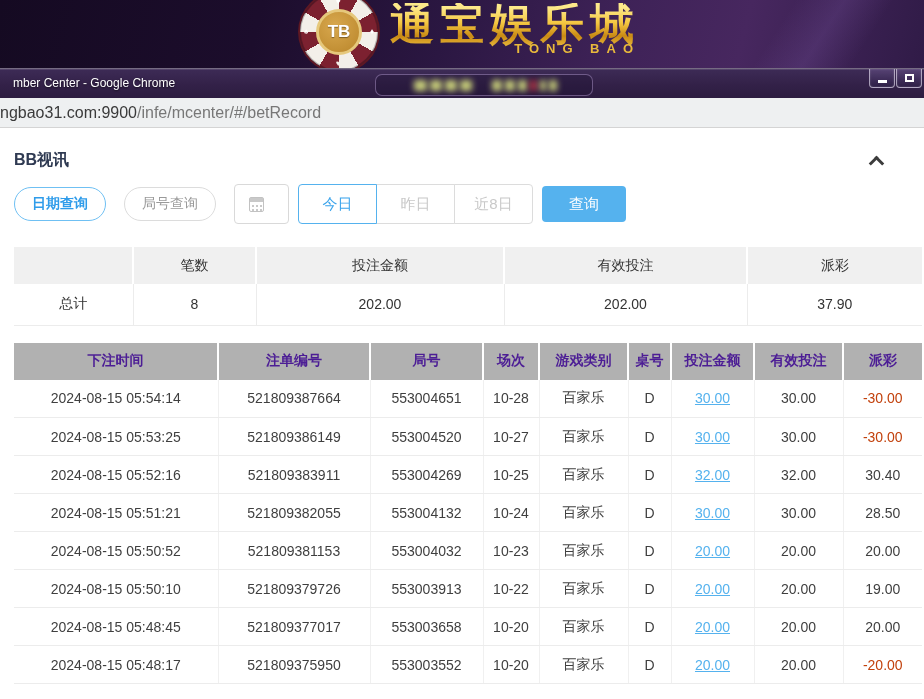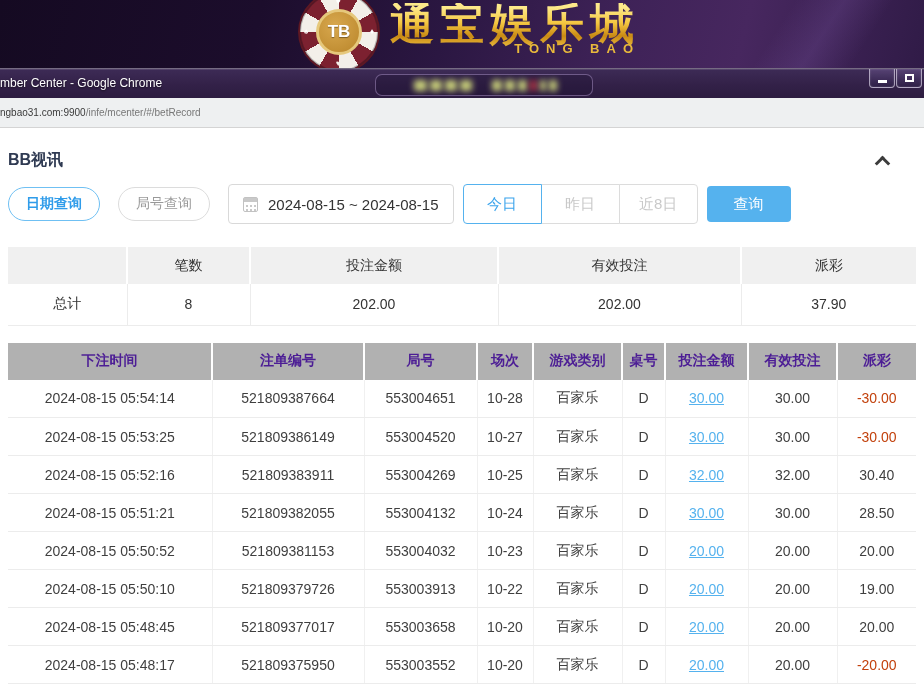--- a/index.html
+++ b/index.html
@@ -29,39 +29,39 @@
   .brand-cn { font-size:44px; font-weight:bold; letter-spacing:6px; line-height:1;
     background:linear-gradient(180deg,#fde98a 10%,#f5c741 45%,#c98a14 75%,#e8b93c 100%);
     -webkit-background-clip:text; background-clip:text; color:transparent;
     font-family:"Liberation Serif","DejaVu Serif",serif; text-shadow:0 0 1px rgba(0,0,0,0.0); }
   .brand-en { text-align:right; margin-top:-6px; color:#e8b93c; font-size:13px; letter-spacing:7px; font-weight:bold; }
 
   
   .titlebar { position:relative; height:30px;
     background:linear-gradient(180deg,#3d2b56 0%,#332148 55%,#2c1c40 100%);
     border-top:1px solid rgba(255,255,255,.35); box-shadow:inset 0 1px 0 rgba(255,255,255,.12); }
-  .win-title { position:absolute; left:0; top:7px; color:#fff; font-size:12px; text-shadow:0 1px 2px rgba(0,0,0,.6); white-space:nowrap; }
+  .win-title { position:absolute; left:13px; top:7px; color:#fff; font-size:12px; text-shadow:0 1px 2px rgba(0,0,0,.6); white-space:nowrap; }
   .blur-pill { position:absolute; left:375px; top:5px; width:218px; height:22px; border-radius:7px;
     border:1px solid rgba(190,165,220,.45); background:rgba(30,18,48,.35);
     display:flex; align-items:center; padding-left:38px; overflow:hidden; }
   .blur-pill .bb { display:inline-block; height:11px; border-radius:2px; filter:blur(3px); margin-right:3px; }
   .win-btns { position:absolute; right:2px; top:0; display:flex; }
   .win-btn { width:26px; height:19px; margin-left:1px; border:1px solid rgba(230,225,240,.65); border-top:none;
     border-radius:0 0 4px 4px; background:linear-gradient(180deg,rgba(90,70,120,.9),rgba(45,30,70,.95));
     display:flex; align-items:center; justify-content:center; box-shadow:inset 0 0 2px rgba(255,255,255,.25); }
   .glyph-min { width:9px; height:3px; background:#fff; margin-top:6px; }
   .glyph-max { width:9px; height:8px; border:2px solid #fff; }
 
   
   .urlbar { height:30px; background:#eef0f1; border-bottom:1px solid #d4d4d4;
-    display:flex; align-items:center; font-size:10px; white-space:nowrap; }
+    display:flex; align-items:center; font-size:16px; white-space:nowrap; }
   .url-domain { color:#3a3a3a; } .url-path { color:#777; }
 
   
-  .content { padding:0 8px; }
+  .content { padding:0 14px; }
   .sec-head { display:flex; align-items:center; justify-content:space-between; padding:19px 0 0 0; height:46px; }
   .sec-title { font-size:16px; font-weight:bold; color:#2f3a52; }
   .chev-up { width:11px; height:11px; border-top:3px solid #3c3c3c; border-right:3px solid #3c3c3c;
     transform:rotate(-45deg); margin:6px 28px 0 0; cursor:pointer; }
 
   .filters { display:flex; align-items:center; margin-top:10px; height:40px; }
   .pill { height:34px; padding:0 17px; border-radius:17px; background:#fff; font-size:14px;
     display:flex; align-items:center; cursor:pointer; }
   .pill.active { border:1px solid #6fc0f3; color:#2f9cea; font-weight:bold; }
   .pill.idle { border:1px solid #dcdcdc; color:#999; margin-left:18px; }
@@ -156,21 +156,20 @@
   <div class="sec-head">
     <span class="sec-title">BB视讯</span>
     <span class="chev-up"></span>
   </div>
 
   <div class="filters">
     <div class="pill active">日期查询</div>
     <div class="pill idle">局号查询</div>
     <div class="date-box">
       <span class="cal-icon"></span>
-      <span class="date-text">2024-08-15 ~ 2024-08-15</span>
     </div>
     <div class="quick-group" id="quickGroup">
         <div class="qbtn active">今日</div>
         <div class="qbtn">昨日</div>
         <div class="qbtn">近8日</div>
       </div>
     <button class="search-btn">查询</button>
   </div>
 
   <table class="summary">

